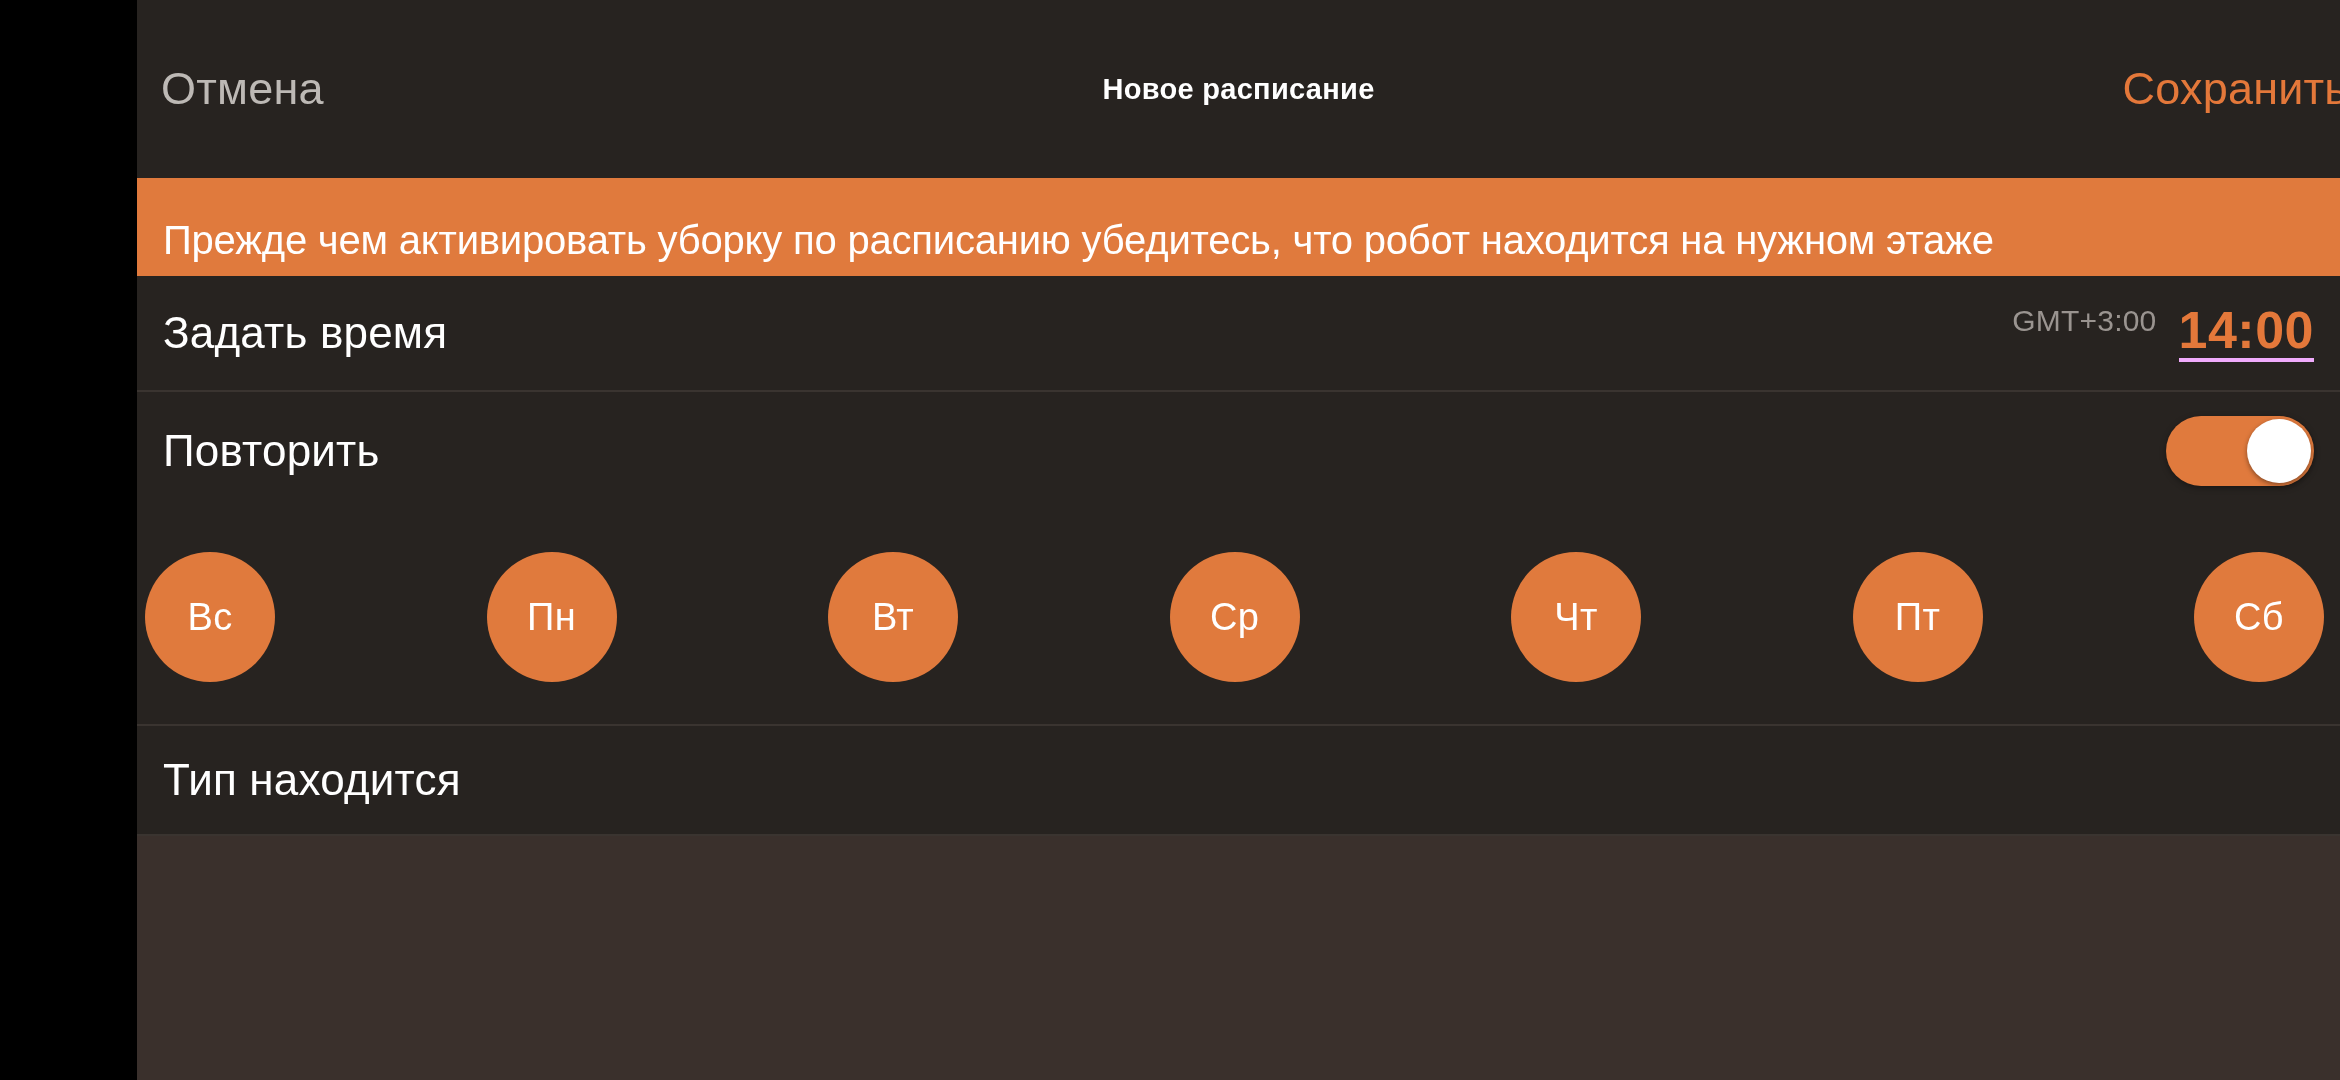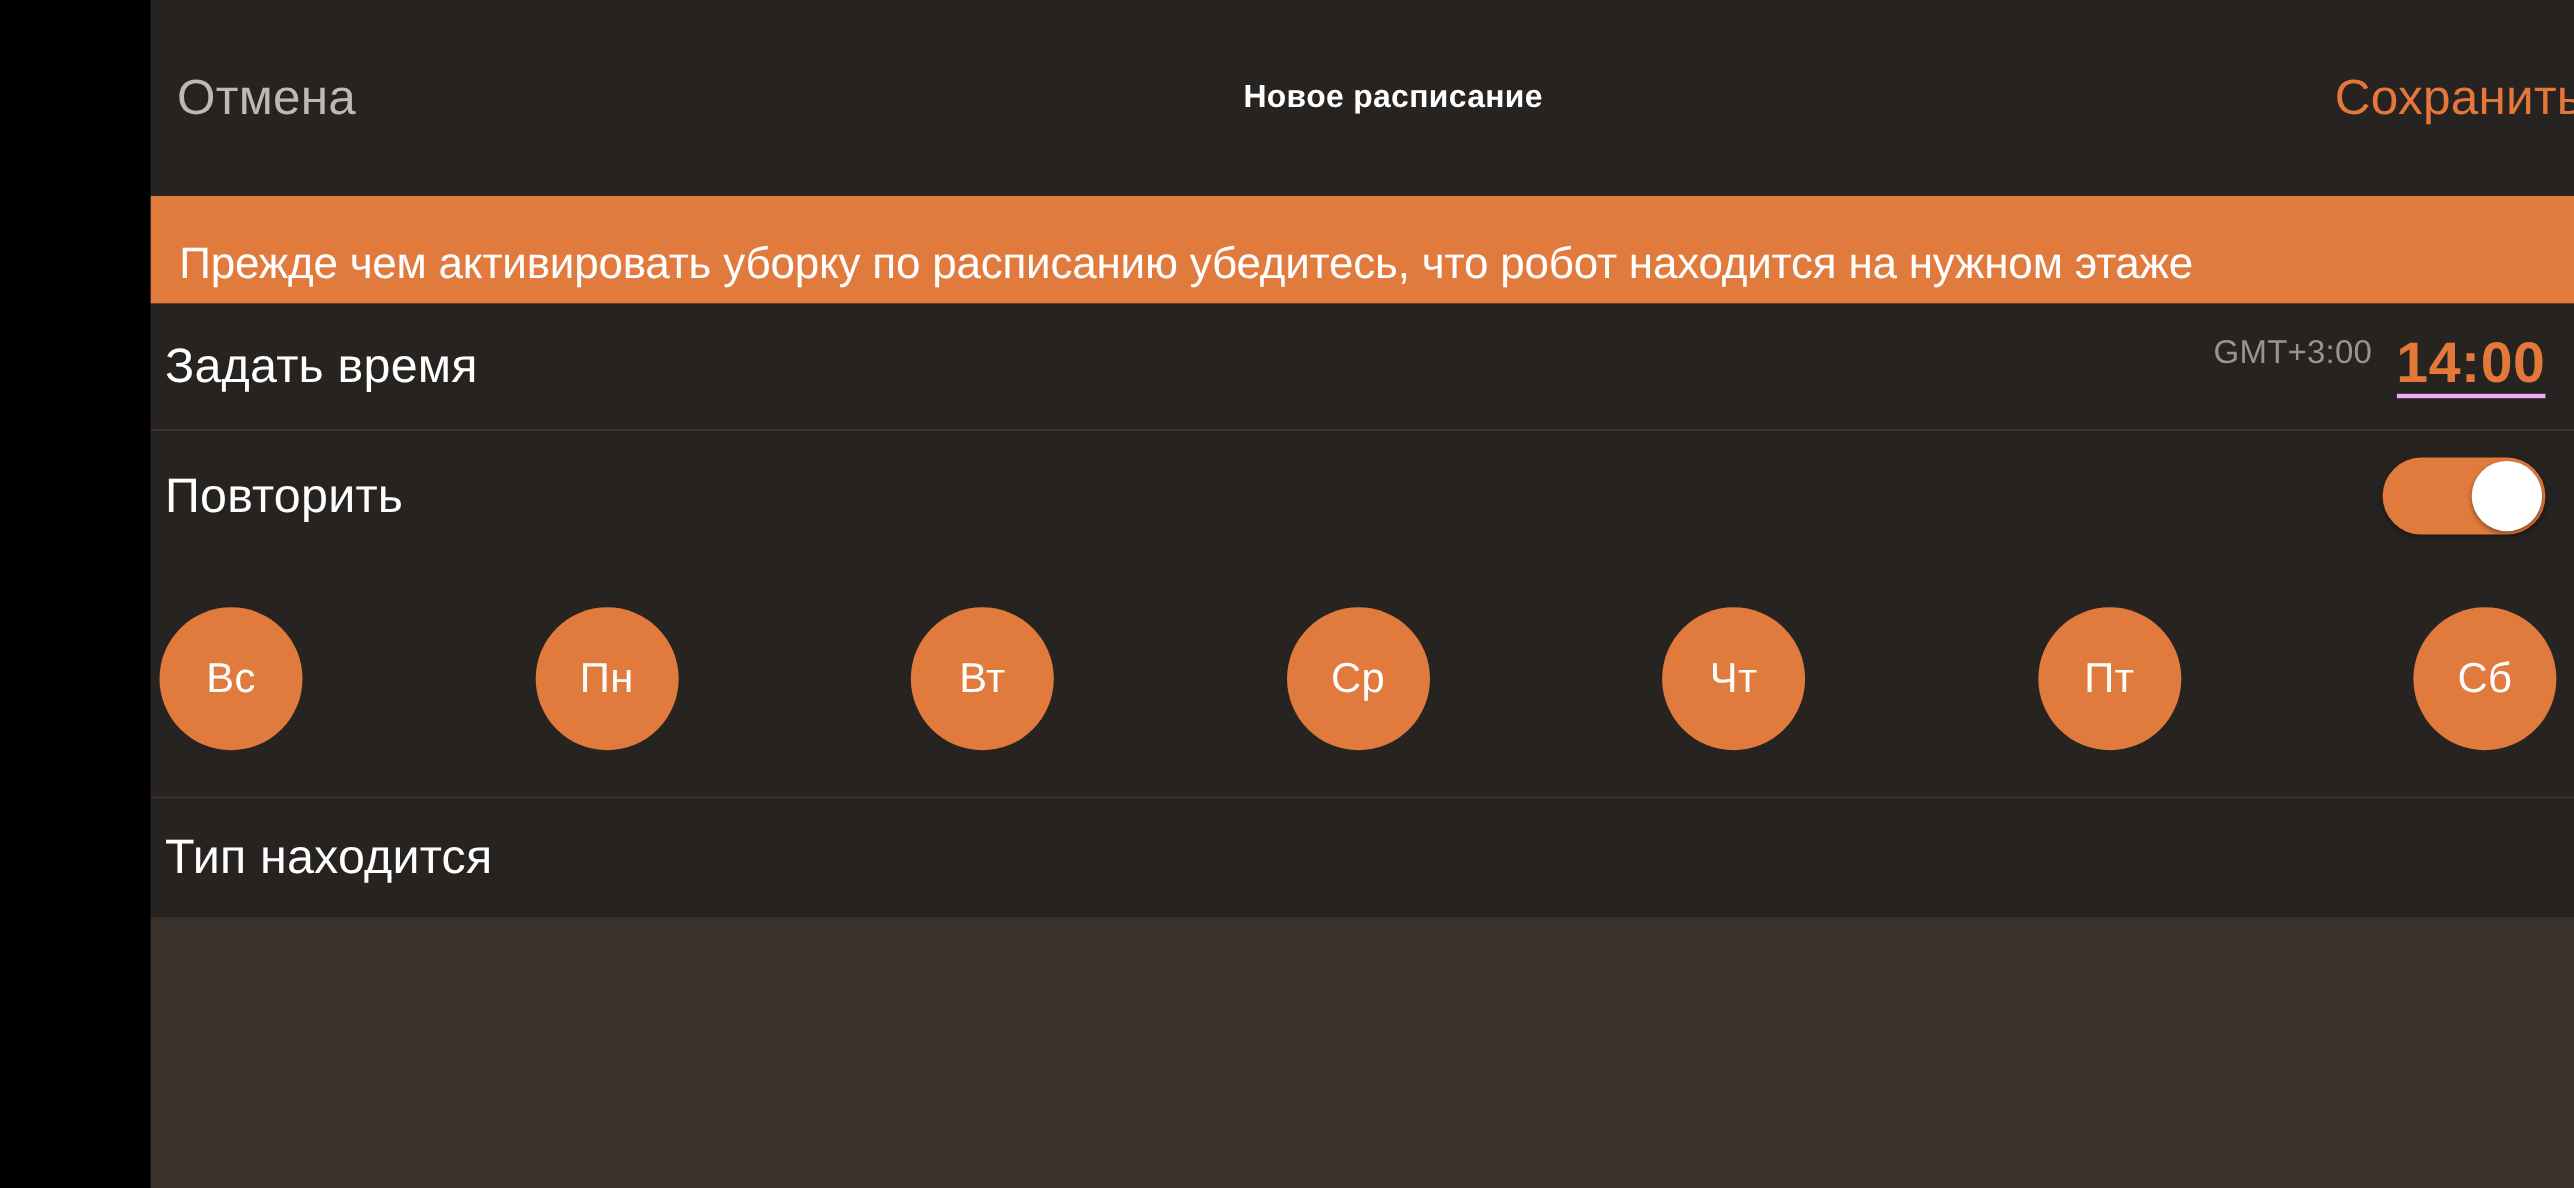--- a/index.html
+++ b/index.html
@@ -40,21 +40,21 @@
   .appbar .cancel {
     position:absolute; left:24px; top:50%;
     transform:translateY(-50%);
     font-size:45px; color:#bdb9b5; letter-spacing:.2px;
     white-space:nowrap; cursor:pointer;
   }
   .appbar .title {
     position:absolute; left:50%; top:50%;
     transform:translate(-50%,-50%);
     font-size:29px; font-weight:bold; color:#ffffff;
-    letter-spacing:.3px; white-space:nowrap;margin-left:28px;
+    letter-spacing:.3px; white-space:nowrap;
   }
   .appbar .save {
     position:absolute; right:-8px; top:50%;
     transform:translateY(-50%);
     font-size:45px; color:#e4783a; letter-spacing:.2px;
     white-space:nowrap; cursor:pointer;
   }
 
   
   .banner {
@@ -65,21 +65,21 @@
   }
   .banner-text {
     font-size:40px; color:#ffffff;
     white-space:nowrap; letter-spacing:-0.2px;margin-top:27px;
   }
 
   
   .row {
     position:relative;
     display:flex; align-items:center;
-    padding:0 26px 0 13px;
+    padding:0 26px 0 26px;
     background:#272320;
   }
   .row.time      { flex:0 0 114px; }
   .row.repeat    { flex:0 0 118px; }
   .row.type      { flex:0 0 108px; }
   .divider {
     flex:0 0 2px;
     background:#3a3430;
     margin-left:0;
   }

